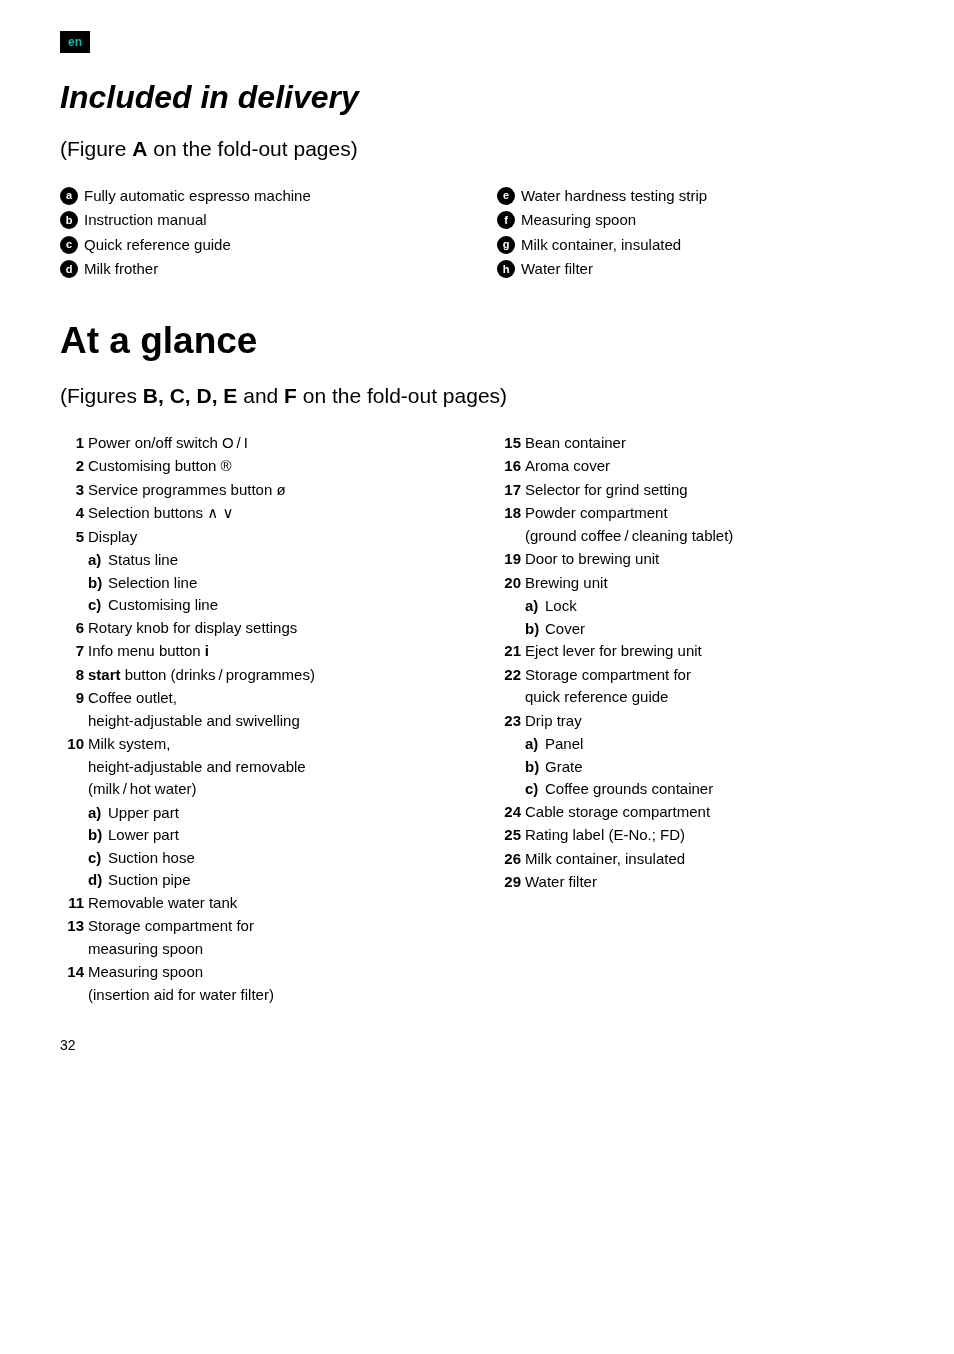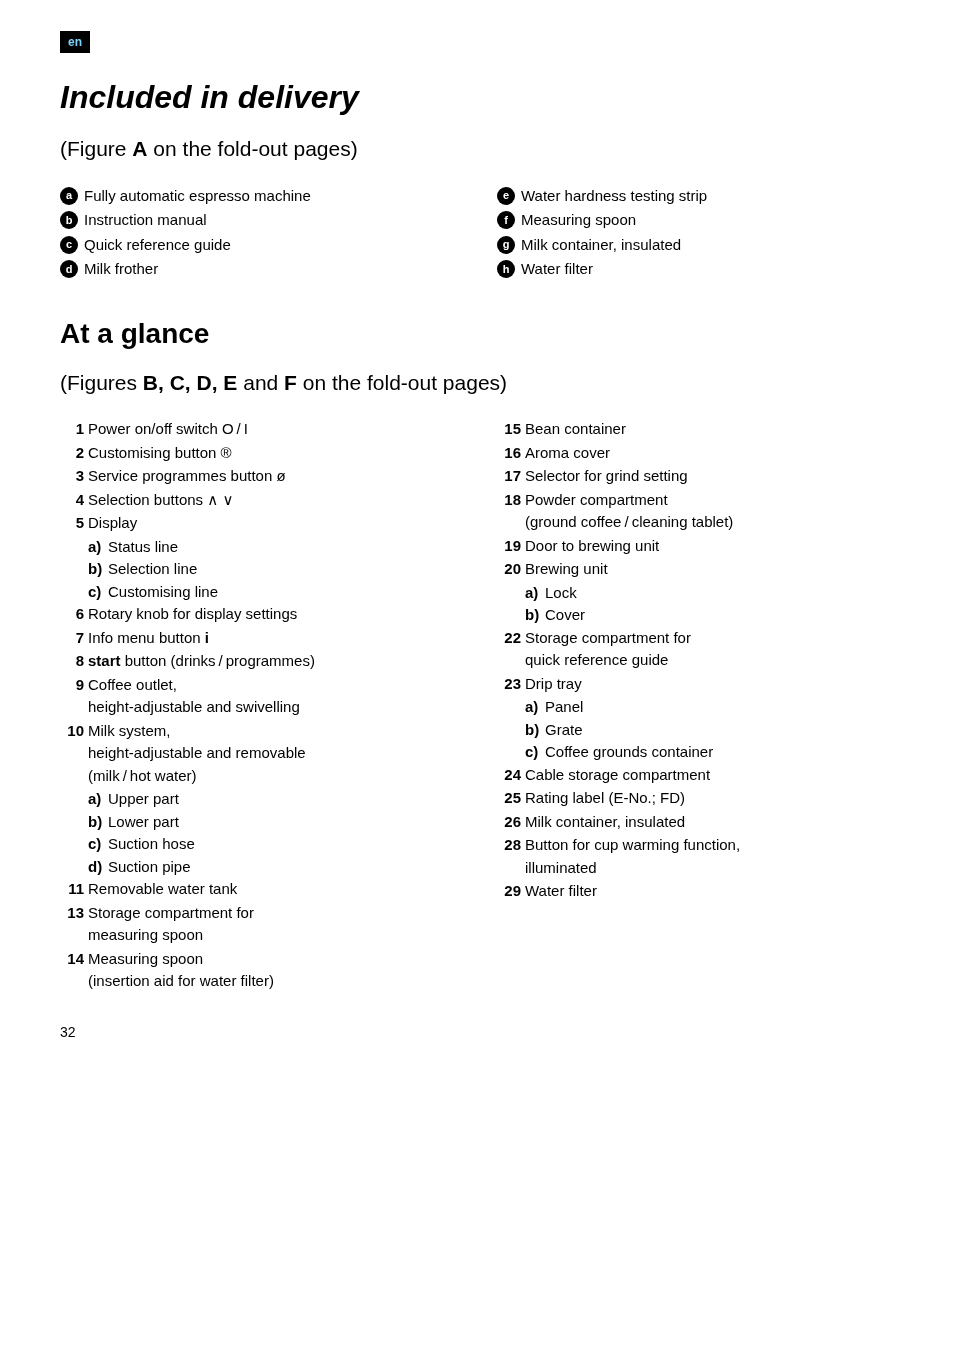--- a/index.html
+++ b/index.html
@@ -9,34 +9,34 @@
       color: #000;
       width: 954px;
       min-height: 1354px;
       padding: 30px 60px 40px 60px;
       font-size: 15px;
       line-height: 1.5;
     }
     .lang-badge {
       display: inline-block;
       background: #000;
-      color: #7dd3fc;
+      color: #14b8a6;
       font-size: 12px;
       font-weight: bold;
       padding: 2px 8px;
       margin-bottom: 20px;
     }
     h1 {
       font-size: 32px;
       font-weight: bold;
       margin-bottom: 12px;
       font-style: italic;
     }
     h2 {
-      font-size: 28px;
+      font-size: 37px;
       font-weight: bold;
       margin-bottom: 12px;
     }
     .subtitle {
       font-size: 21px;
       margin-bottom: 20px;
     }
     .subtitle b {
       font-weight: bold;
     }
@@ -318,20 +318,26 @@
           <span class="sub-label">a)</span>
           <span>Lock</span>
         </div>
         <div class="sub-item">
           <span class="sub-label">b)</span>
           <span>Cover</span>
         </div>
       </div>
       <div>
         <div class="num-item">
+          <span class="num">21</span>
+          <span class="text">Eject lever for brewing unit</span>
+        </div>
+      </div>
+      <div>
+        <div class="num-item">
           <span class="num">22</span>
           <span class="text">Storage compartment for<br>quick reference guide</span>
         </div>
       </div>
       <div>
         <div class="num-item">
           <span class="num">23</span>
           <span class="text">Drip tray</span>
         </div>
         <div class="sub-item">
@@ -360,26 +366,20 @@
         </div>
       </div>
       <div>
         <div class="num-item">
           <span class="num">26</span>
           <span class="text">Milk container, insulated</span>
         </div>
       </div>
       <div>
         <div class="num-item">
-          <span class="num">28</span>
-          <span class="text">Button for cup warming function,<br>illuminated</span>
-        </div>
-      </div>
-      <div>
-        <div class="num-item">
           <span class="num">29</span>
           <span class="text">Water filter</span>
         </div>
       </div>
     </div>
 </div>
 
 <p class="page-num">32</p>
 
 

